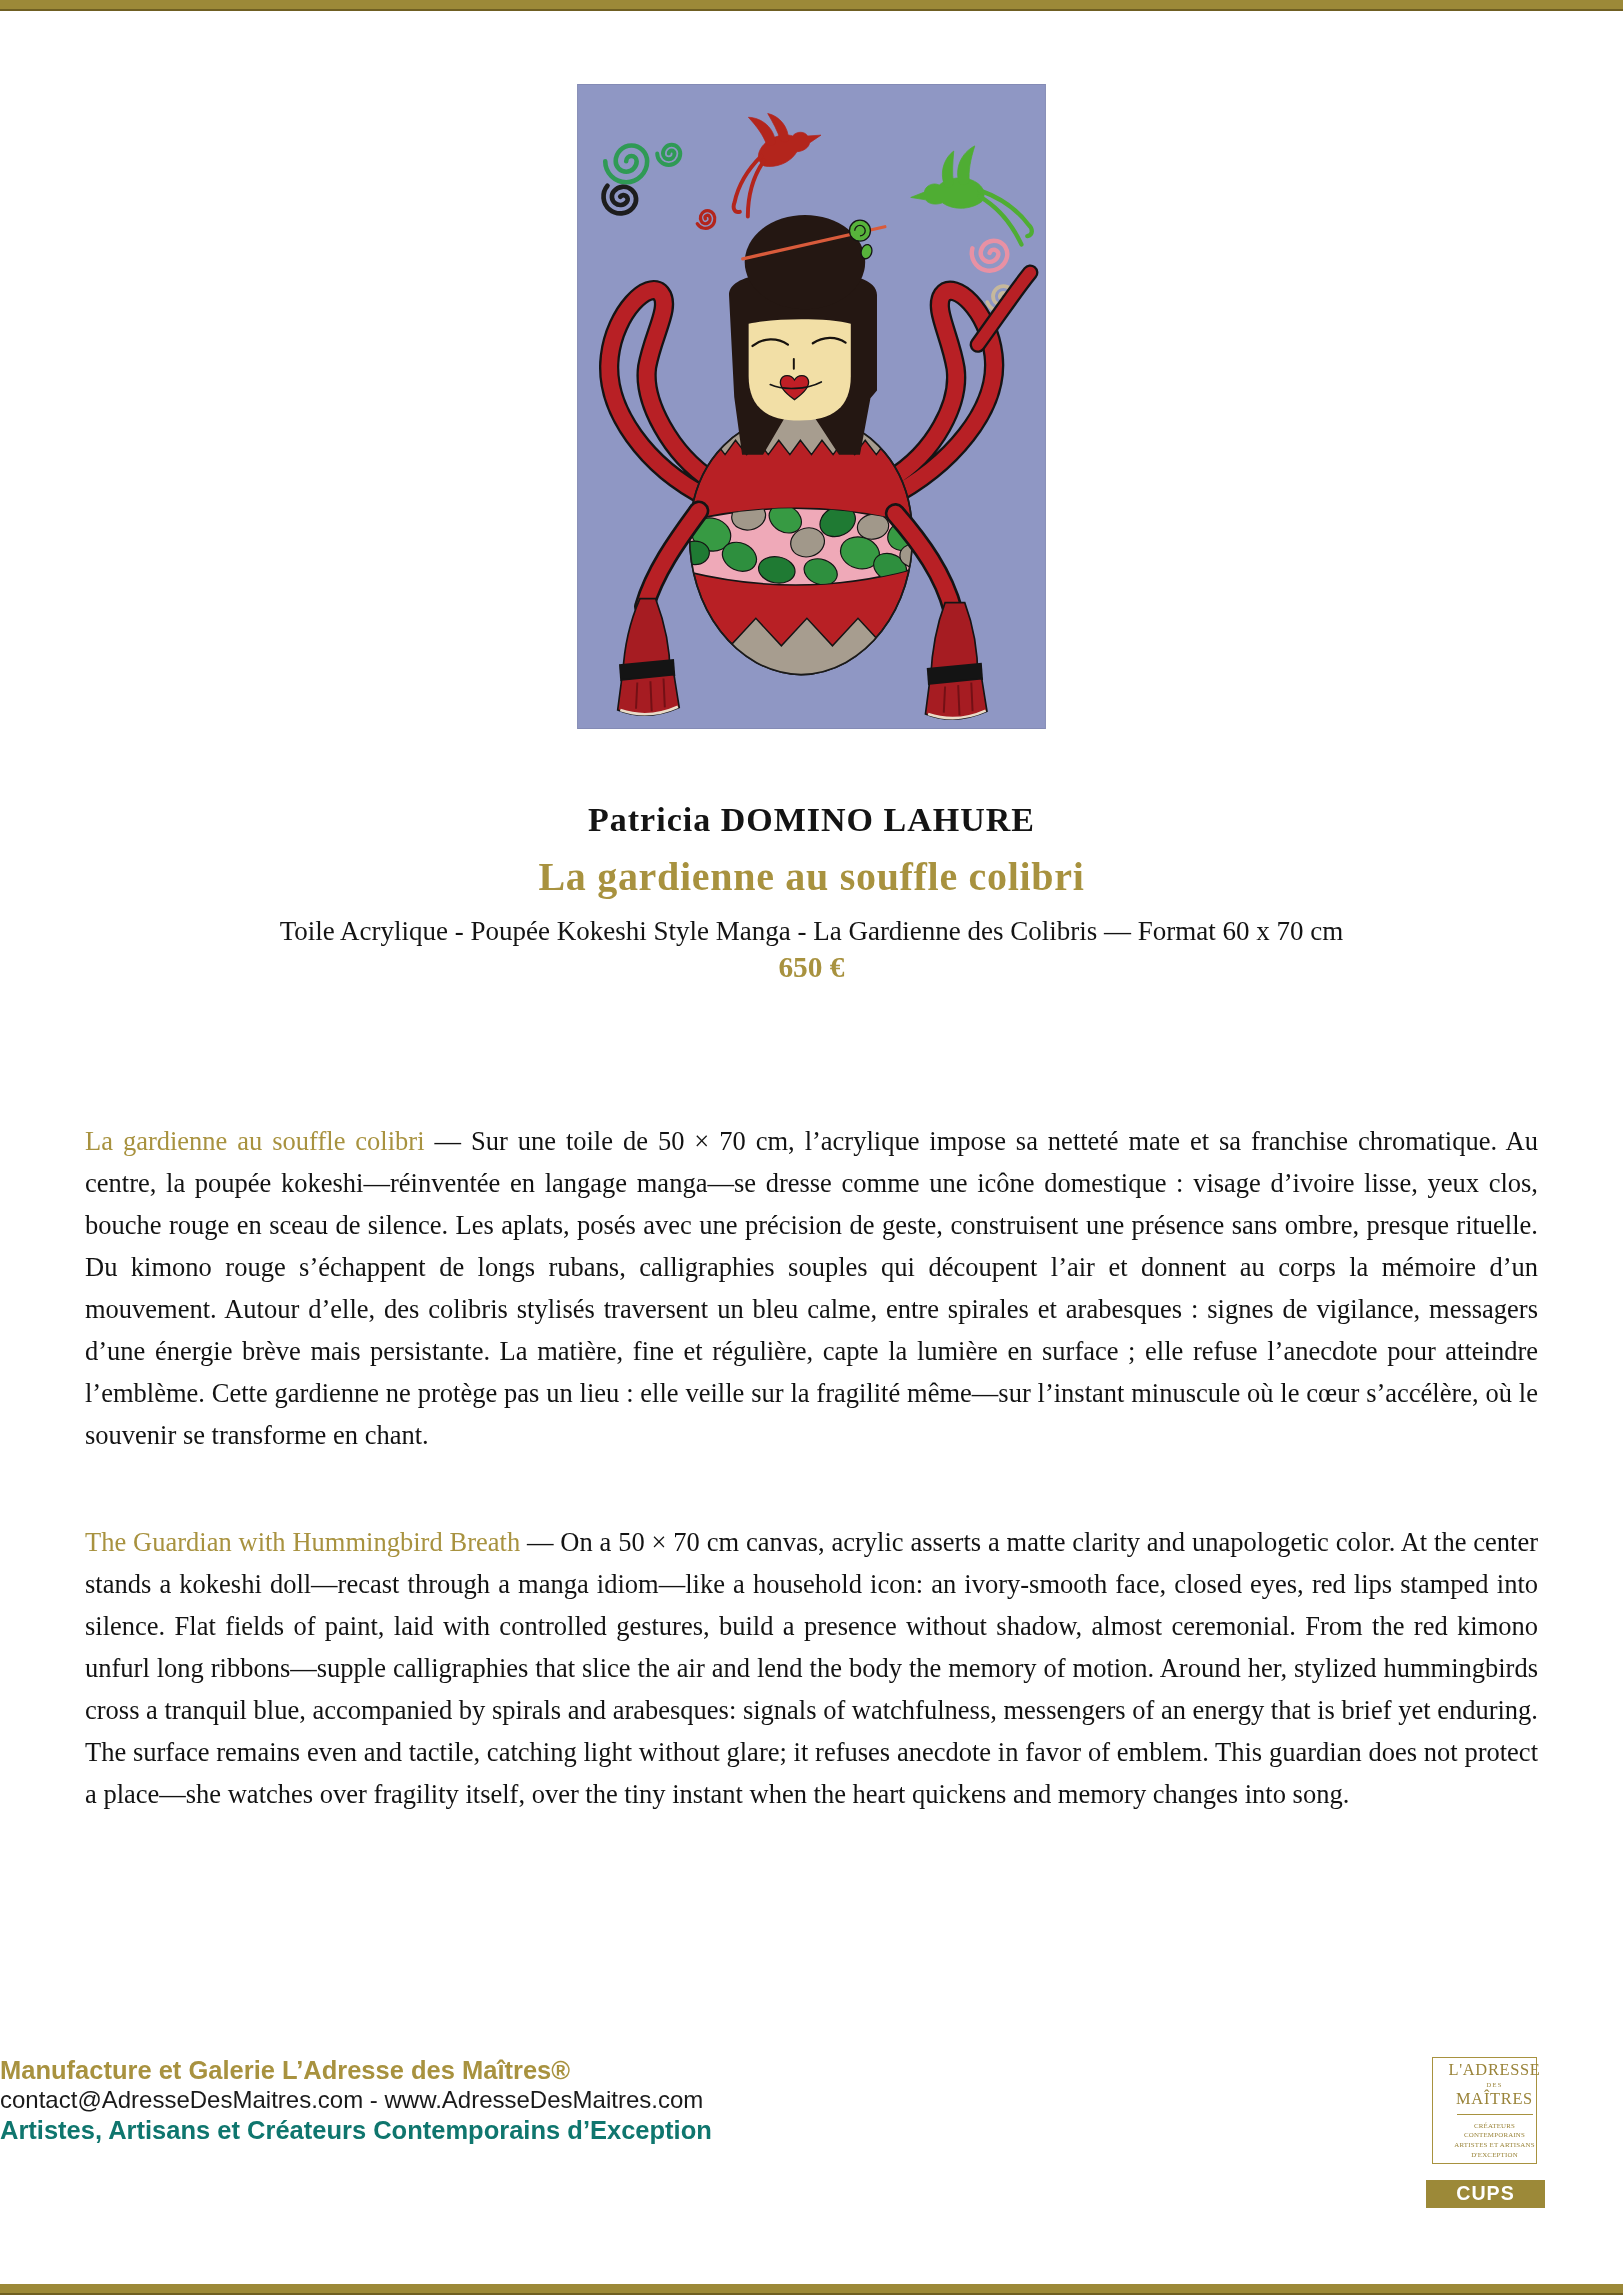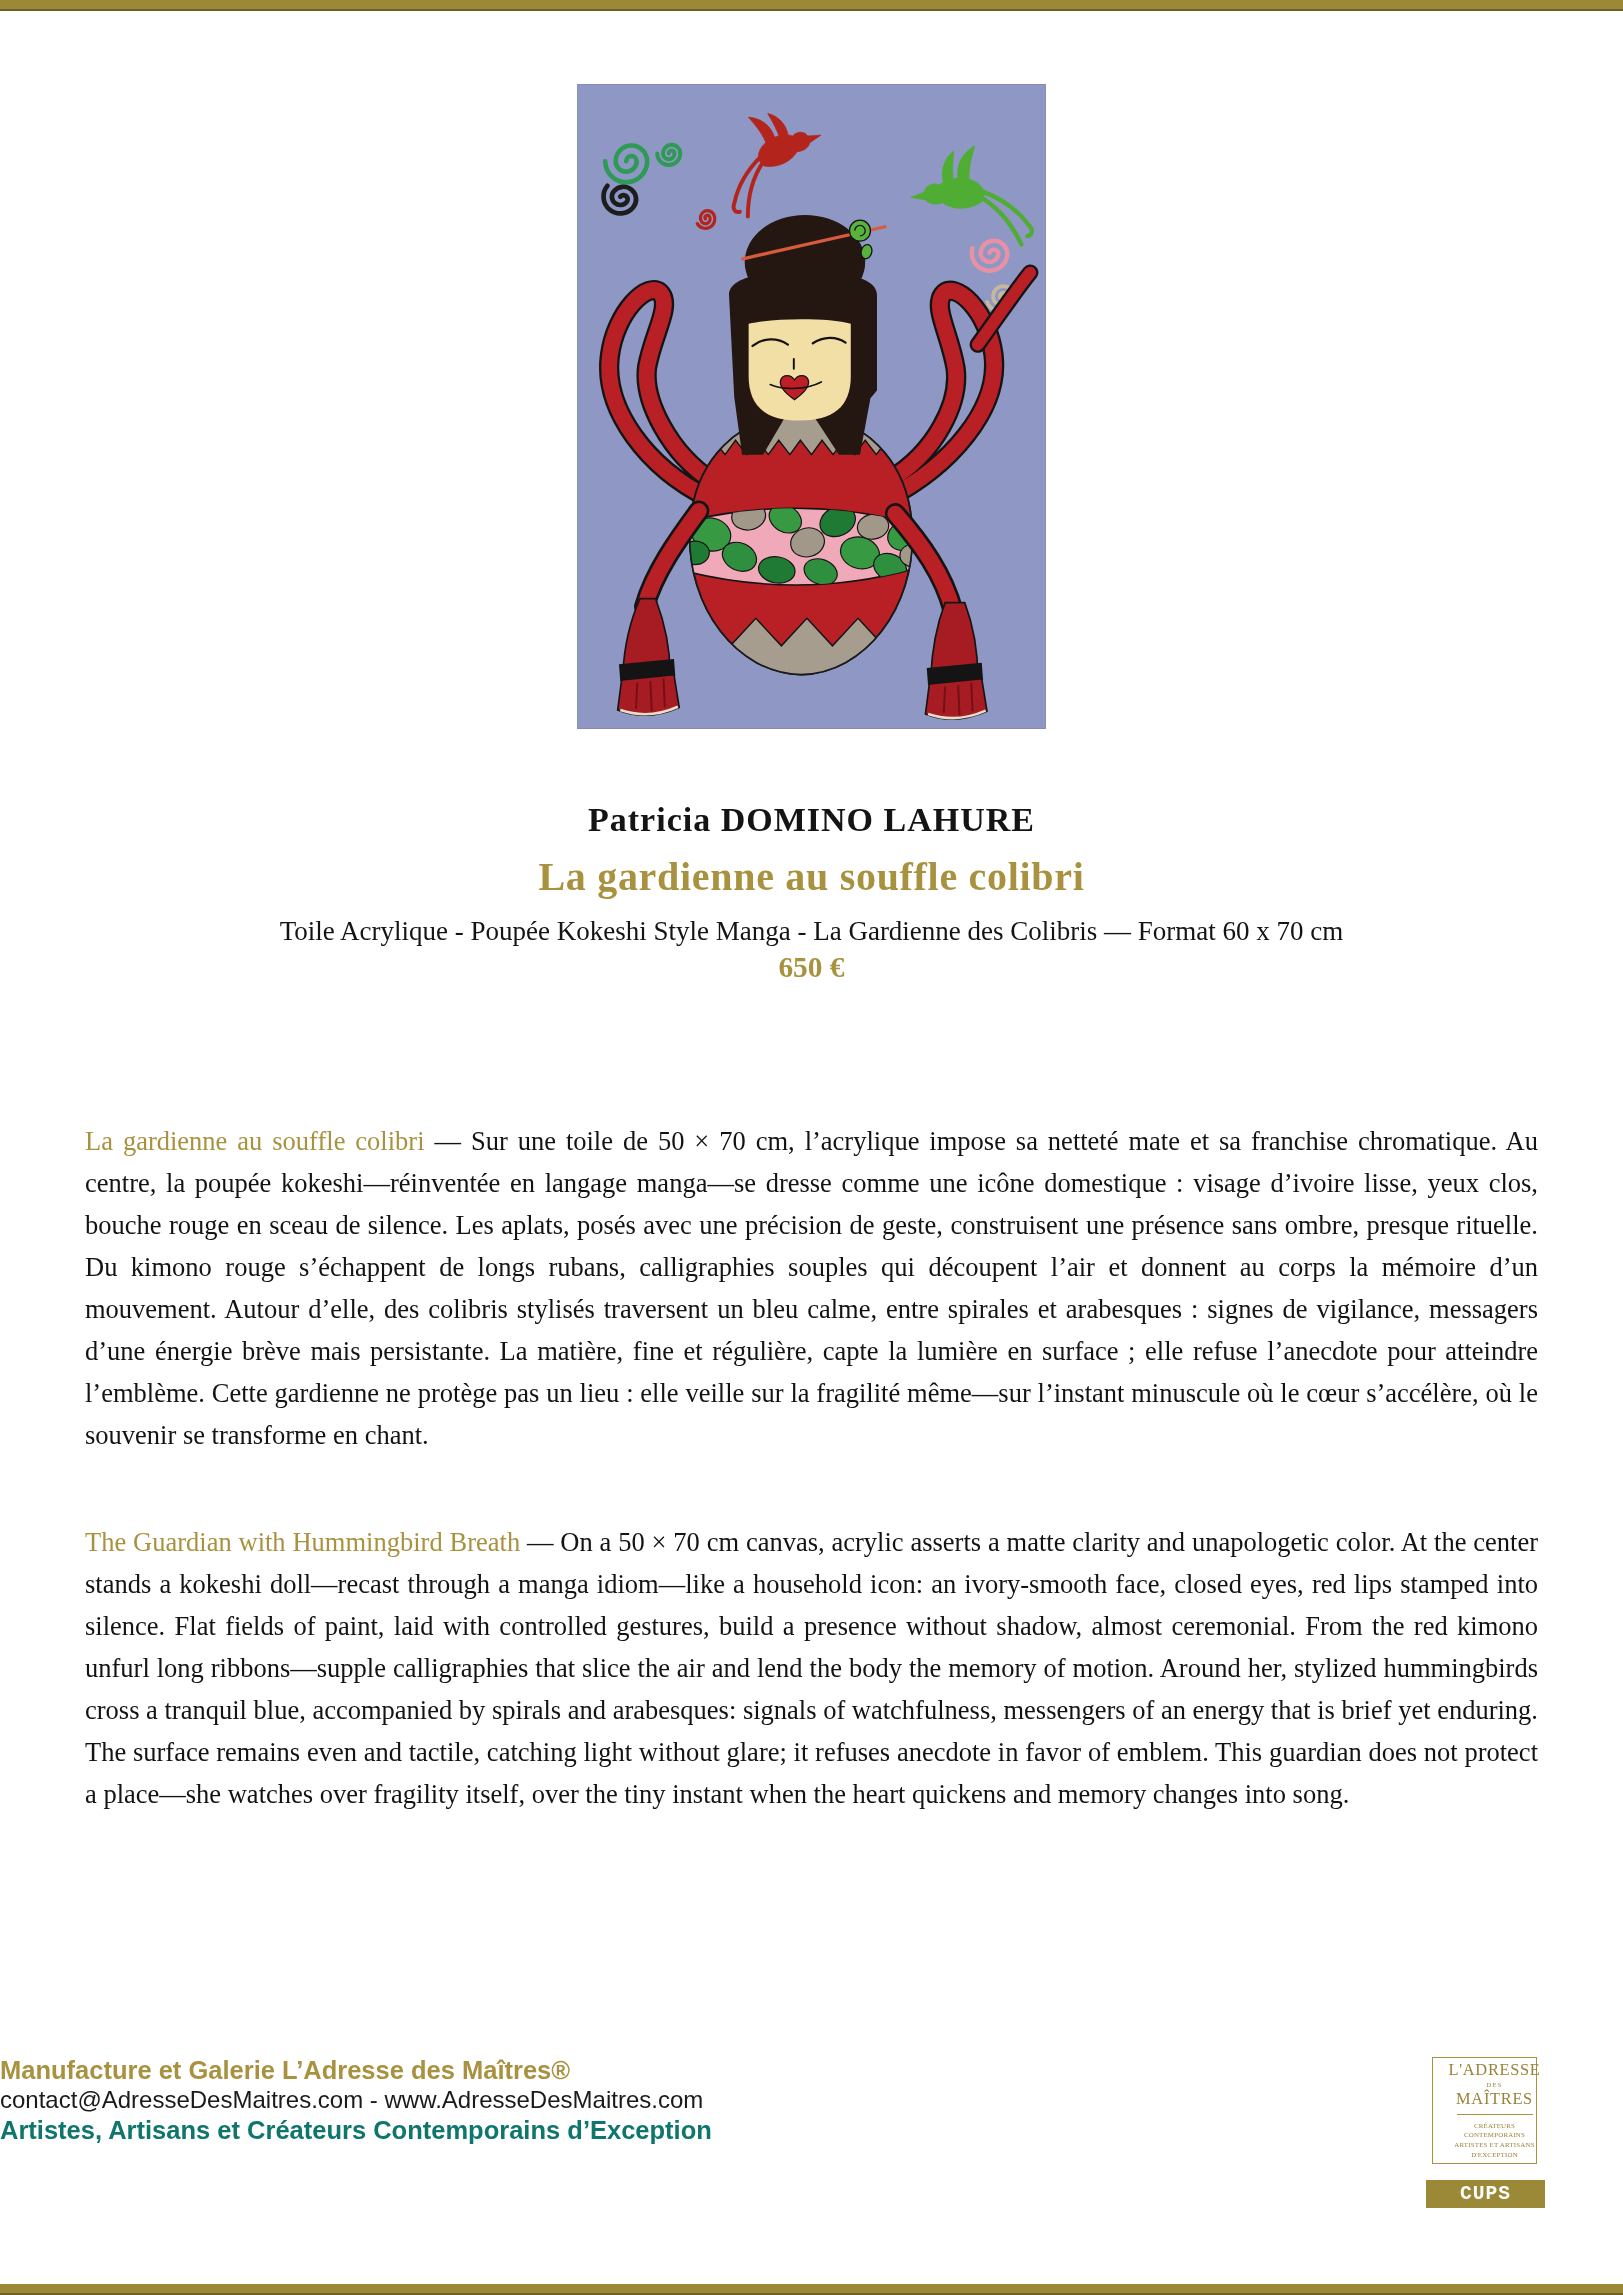--- a/index.html
+++ b/index.html
@@ -27,21 +27,21 @@
   .f4{top:2148px;font-size:23.6px;color:#1a1a1a;}
   .logo-box{position:absolute;left:1432px;top:2057px;width:105px;height:107px;box-sizing:border-box;
             border:1.3px solid #A8923F;display:flex;flex-direction:column;align-items:center;justify-content:center;
             color:#9A843A;text-align:center;background:#fff;padding-left:20px;}
   .logo-big{font-size:16.4px;letter-spacing:0.7px;line-height:1.15;}
   .logo-des{font-size:6.5px;letter-spacing:1.3px;margin:1.3px 0;}
   .logo-rule{width:76px;height:0;border-top:1.3px solid #A8923F;margin:5.2px 0 5.9px 0;}
   .logo-small{font-size:6.9px;letter-spacing:0.2px;line-height:9.8px;}
   .cups{position:absolute;left:1426px;top:2180px;width:119px;height:27.5px;background:#9C8938;
         display:flex;align-items:center;justify-content:center;color:#ffffff;
-        font-family:Liberation Mono, monospace;font-weight:bold;font-size:19.6px;letter-spacing:1px;}
+        font-family:Liberation Sans, sans-serif;font-weight:bold;font-size:19.6px;letter-spacing:1px;}
 </style>
 </head>
 <body>
 
 <div class="page">
 
   <div class="gold-bar top"></div>
 
   <figure class="painting" style="margin:0">
     <svg viewBox="0 0 716 985" xmlns="http://www.w3.org/2000/svg">

